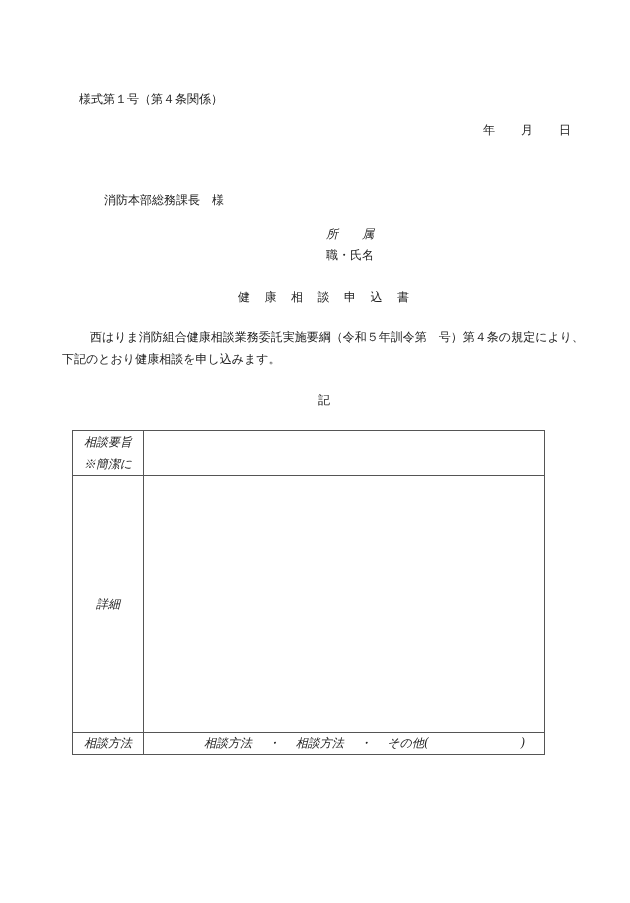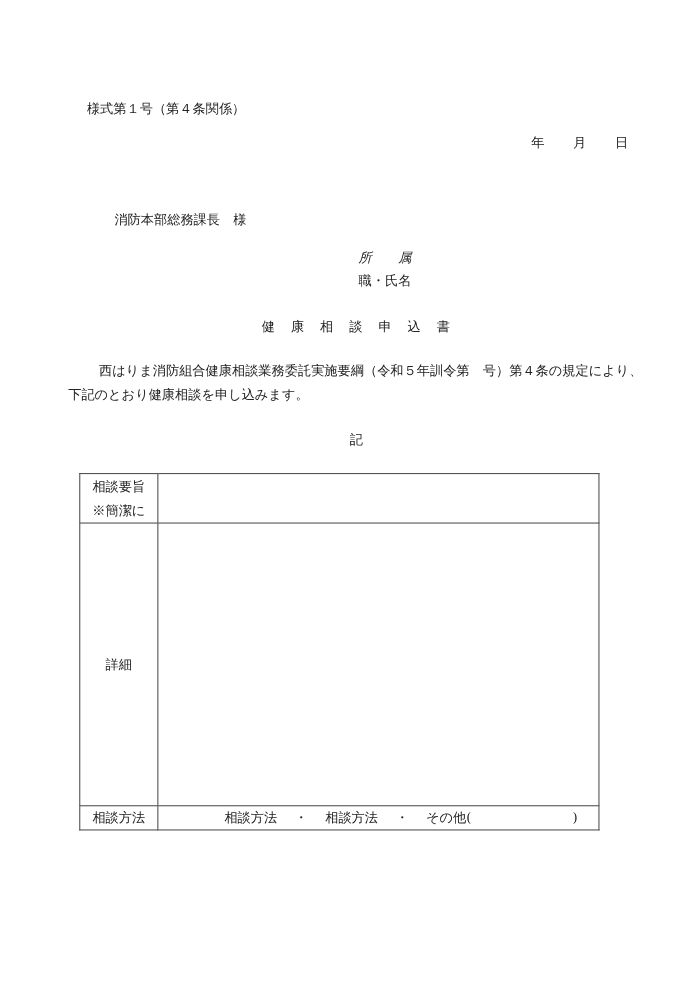--- a/index.html
+++ b/index.html
@@ -15,21 +15,21 @@
   .affil { left:326px; top:228px;font-style:italic; }
   .name { left:326px; top:249px; }
   .title { left:238px; top:291px; letter-spacing:0; }
   .title span { margin-right:14.5px; }
   .body1 { left:90px; top:331px; }
   .body2 { left:62px; top:353px; }
   .ki { left:318px; top:394px; }
   table.form {
     position:absolute; left:72px; top:430px; width:473px; border-collapse:collapse;
   }
-  table.form td { border:1px solid #555; padding:0; font-size:12px; }
+  table.form td { border:1px solid #555; padding:0; font-size:12px;font-style:italic; }
   td.lbl { width:70px; text-align:center; vertical-align:middle; }
   .r1 td { height:41px; }
   .r2 td { height:256px; }
   .r3 td { height:21px; }
   .r4 td { height:49px; }
   .lbl .line { display:block; line-height:22px; }
   .method { padding-left:60px !important; }
   .method span { display:inline-block; }
   .biko span:first-child { margin-right:26px; }
 </style>

